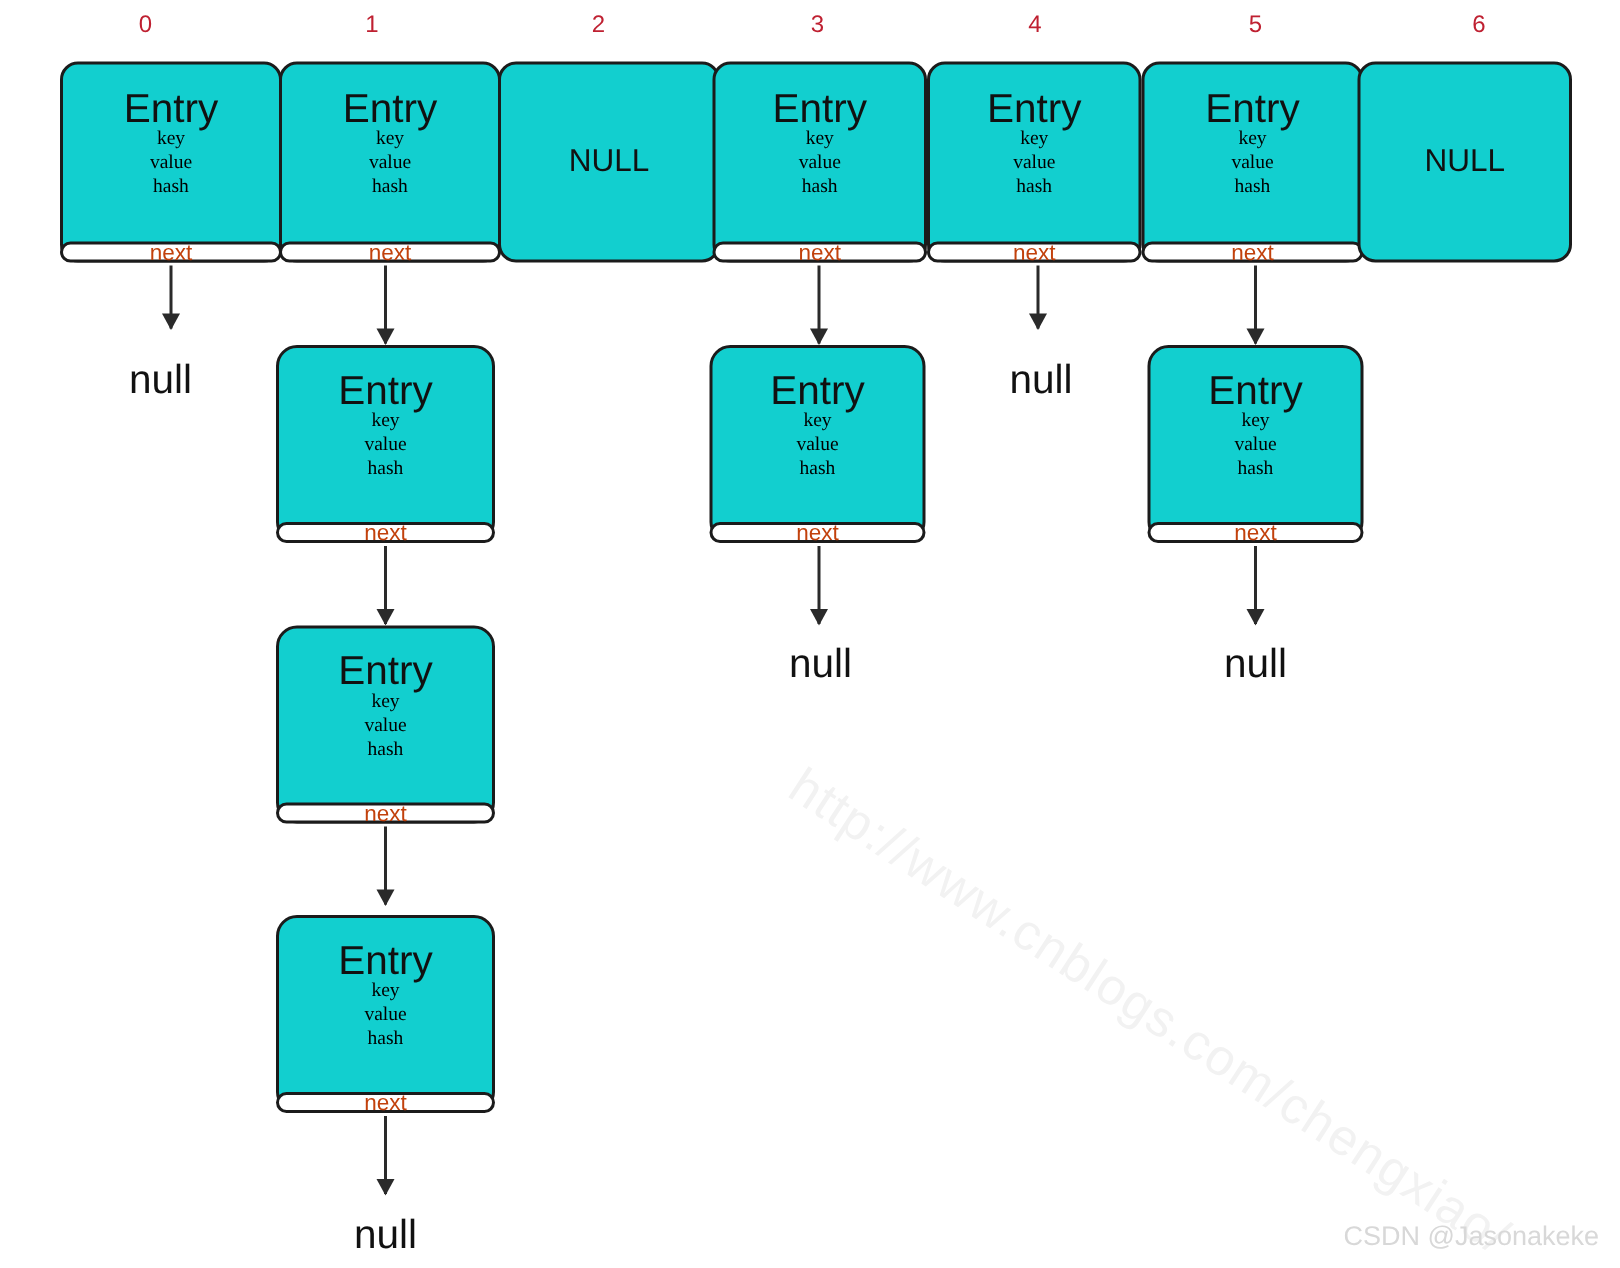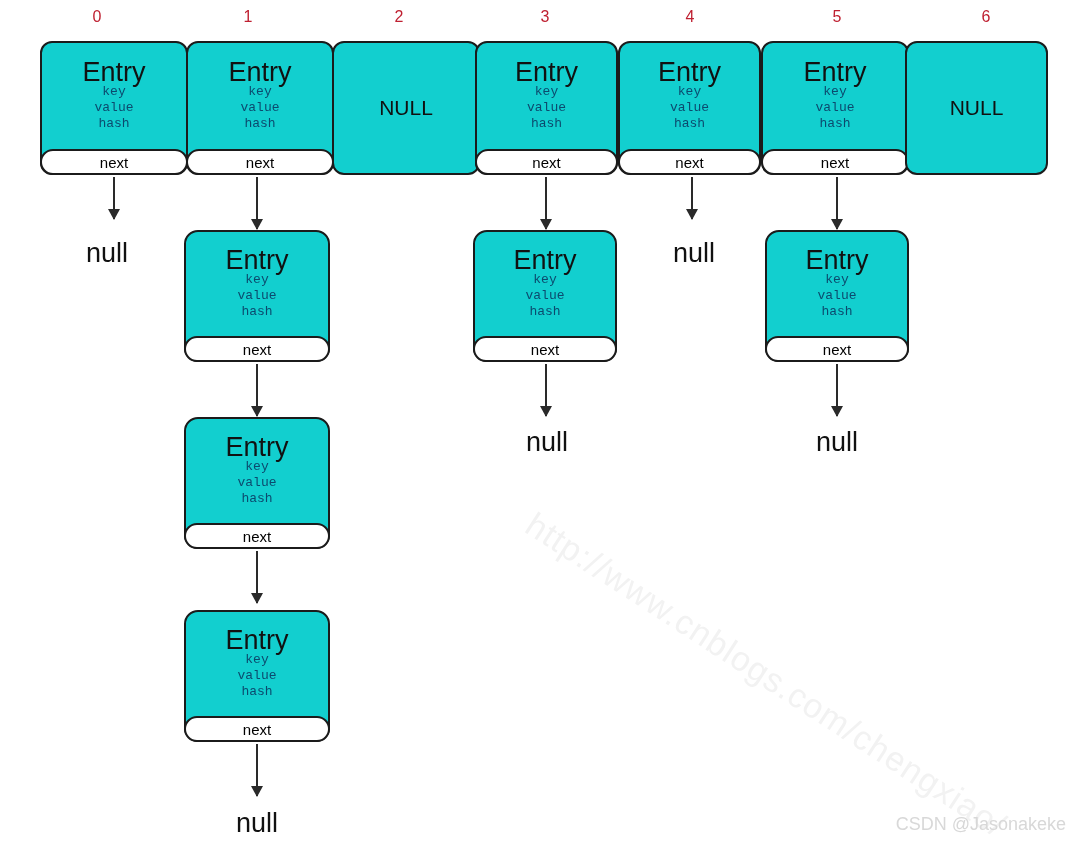--- a/index.html
+++ b/index.html
@@ -81,46 +81,46 @@
   .bucket.null-cell .body { bottom: 0; }
 
   .entry-title {
     font-size: 27px;
     color: #111111;
     line-height: 24px;
     font-family: "Liberation Sans", sans-serif;
   }
   .entry-field {
     font-size: 13px;
-    color: #0c4a6e;
+    color: #000000;
     line-height: 16px;
-    font-family: Liberation Mono, monospace;
+    font-family: Liberation Serif, serif;
   }
   .null-title {
     font-size: 21px;
     color: #111111;
     font-family: "Liberation Sans", sans-serif;
   }
 
   
   .next-strip {
     position: absolute;
     box-sizing: border-box;
     left: -2px;
     right: -2px;
     bottom: -2px;
-    height: 26px;
+    height: 14px;
     background: #ffffff;
     border: 2px solid #1b1b1b;
     border-radius: 13px;
     display: flex;
     align-items: center;
     justify-content: center;
     font-size: 15px;
-    color: #000000;
+    color: #c2410c;
     font-family: "Liberation Sans", sans-serif;
   }
 
   
   .node {
     position: absolute;
     box-sizing: border-box;
     border: 2px solid #1b1b1b;
     border-radius: 14px;
     background: #12cfcf;

